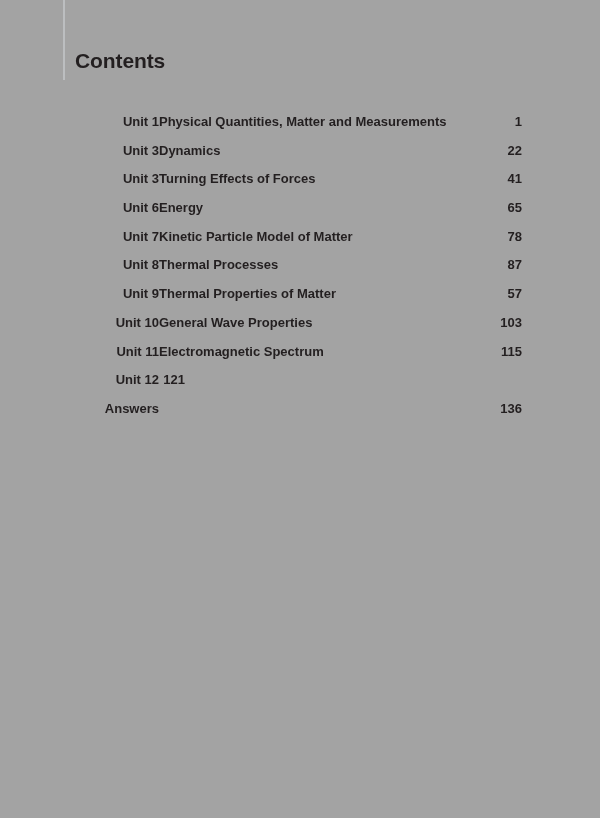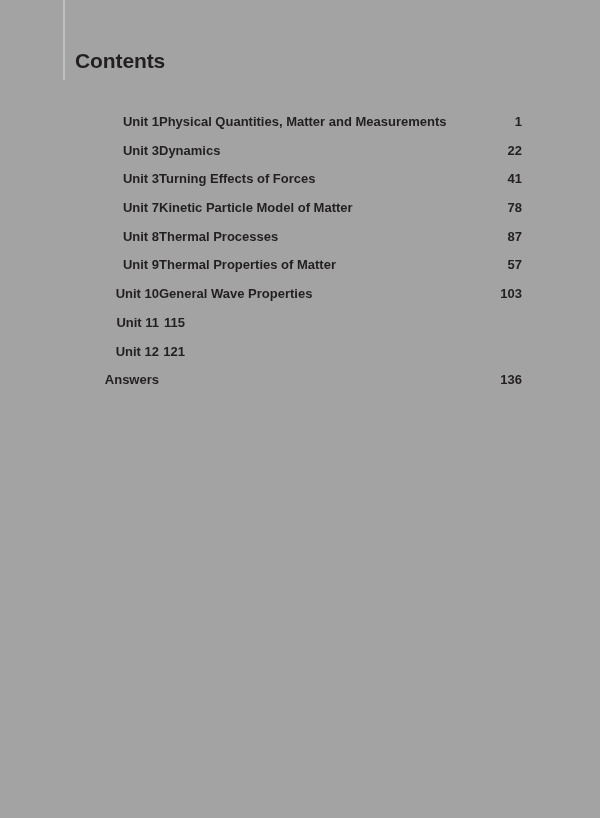--- a/index.html
+++ b/index.html
@@ -103,20 +103,25 @@
         <span class="toc-unit">Unit 3</span>
         <span class="toc-title">Dynamics</span>
         <span class="toc-page">22</span>
       </div>
       <div class="toc-row">
         <span class="toc-unit">Unit 3</span>
         <span class="toc-title">Turning Effects of Forces</span>
         <span class="toc-page">41</span>
       </div>
       <div class="toc-row">
+        <span class="toc-unit">Unit 6</span>
+        <span class="toc-title">Energy</span>
+        <span class="toc-page">65</span>
+      </div>
+      <div class="toc-row">
         <span class="toc-unit">Unit 7</span>
         <span class="toc-title">Kinetic Particle Model of Matter</span>
         <span class="toc-page">78</span>
       </div>
       <div class="toc-row">
         <span class="toc-unit">Unit 8</span>
         <span class="toc-title">Thermal Processes</span>
         <span class="toc-page">87</span>
       </div>
       <div class="toc-row">
@@ -124,20 +129,21 @@
         <span class="toc-title">Thermal Properties of Matter</span>
         <span class="toc-page">57</span>
       </div>
       <div class="toc-row">
         <span class="toc-unit">Unit 10</span>
         <span class="toc-title">General Wave Properties</span>
         <span class="toc-page">103</span>
       </div>
       <div class="toc-row">
         <span class="toc-unit">Unit 11</span>
+        <span class="toc-title">Electromagnetic Spectrum</span>
         <span class="toc-page">115</span>
       </div>
       <div class="toc-row">
         <span class="toc-unit">Unit 12</span>
         <span class="toc-page">121</span>
       </div>
       <div class="toc-row">
         <span class="toc-unit">Answers</span>
         <span class="toc-title"></span>
         <span class="toc-page">136</span>

